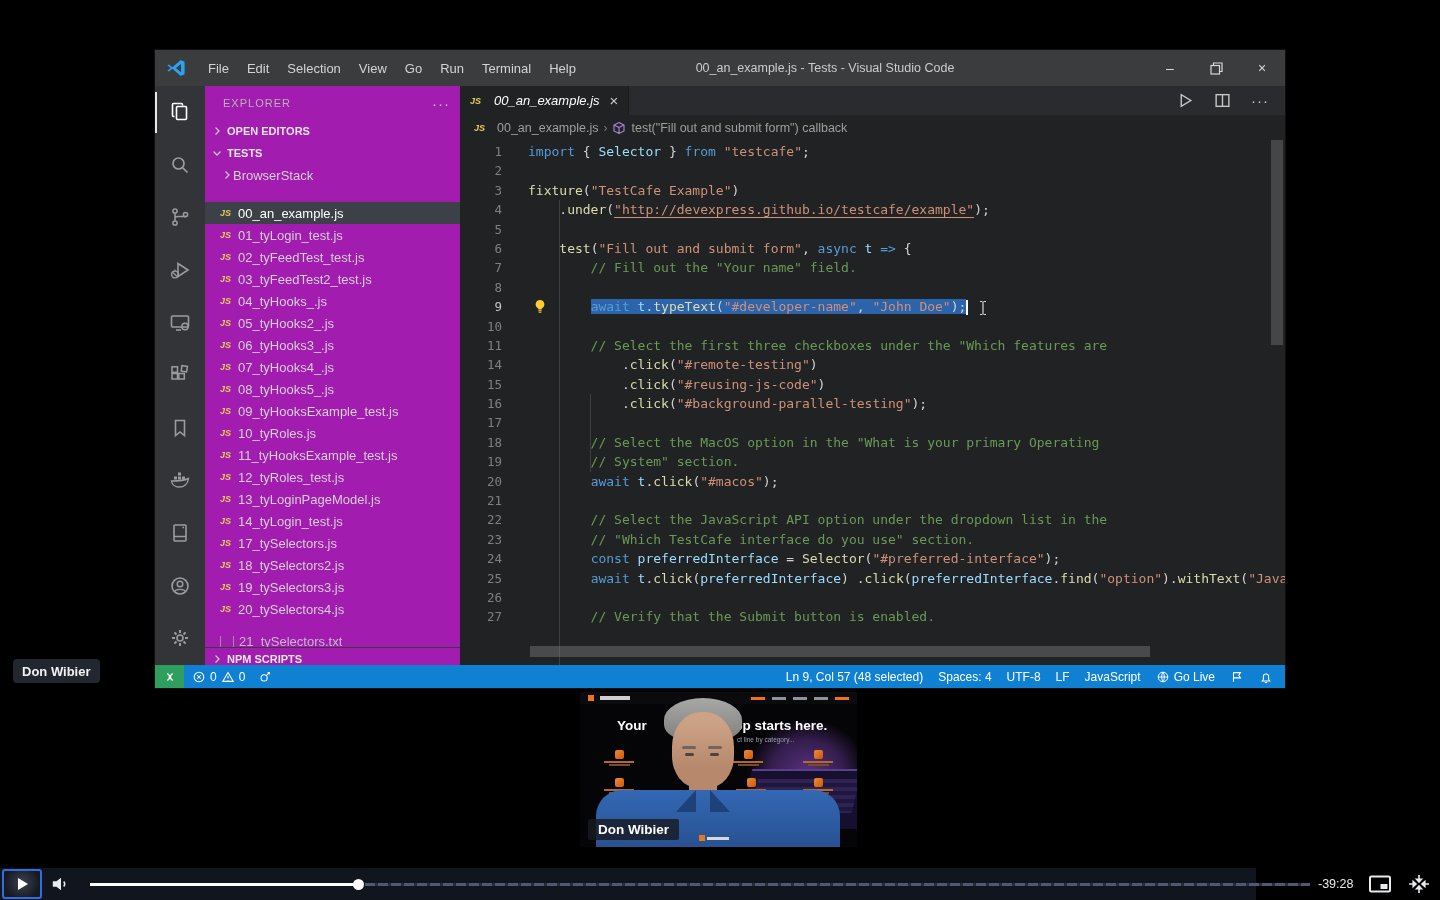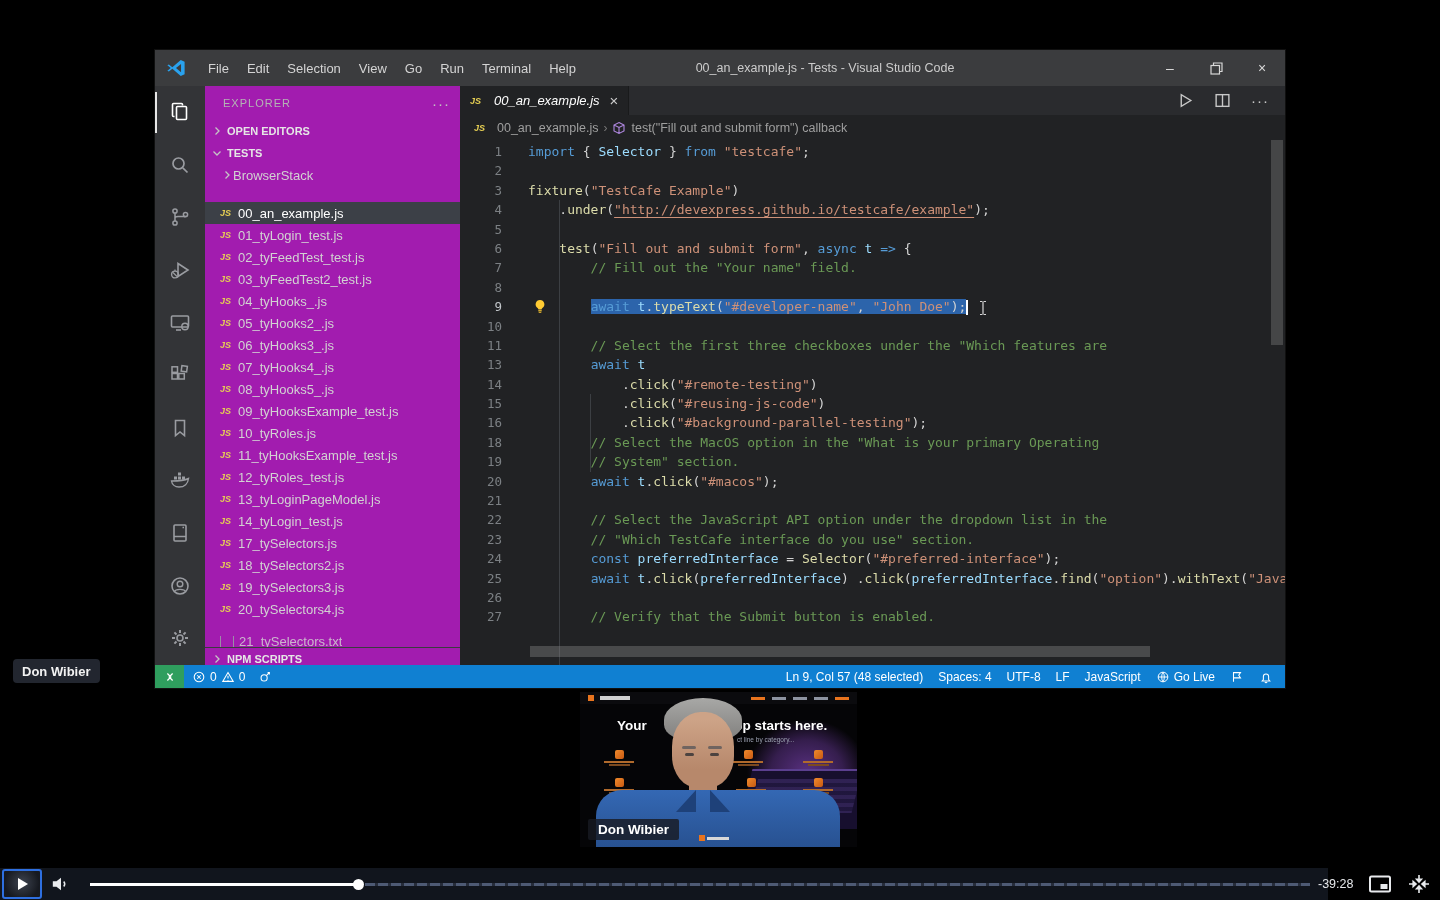--- a/index.html
+++ b/index.html
@@ -127,21 +127,21 @@
          background:linear-gradient(180deg,#3468b4,#27508f);}
   .collar-l,.collar-r{position:absolute;top:98px;width:0;height:0;border-style:solid;}
   .collar-l{left:96px;border-width:0 0 22px 20px;border-color:transparent transparent #1e4179 transparent;}
   .collar-r{left:130px;border-width:22px 0 0 20px;border-color:transparent transparent transparent #1e4179;}
   .shirt-logo{position:absolute;left:119px;top:143px;width:6px;height:6px;background:#e8741e;}
   .shirt-logo-bar{position:absolute;left:127px;top:145px;width:22px;height:3px;background:#d8d8d8;}
   .cam-name{position:absolute;left:8px;bottom:7px;background:rgba(24,27,34,.82);color:#ffffff;
             font-size:13.5px;font-weight:700;padding:3px 10px;border-radius:2px;}
 
   
-  .controls{position:absolute;left:0;top:868px;width:1328px;height:32px;background:#11151d;}
+  .controls{position:absolute;left:0;top:868px;width:1224px;height:32px;background:#11151d;padding-left:32px;}
   .play-btn{position:absolute;left:2px;top:1px;width:36px;height:26px;border:2px solid #2e6fe0;
             border-radius:3px;background:radial-gradient(circle at 50% 45%,#3d434f,#161920 75%);
             display:flex;align-items:center;justify-content:center;}
   .play-tri{width:0;height:0;border-left:10px solid #ffffff;border-top:6px solid transparent;
             border-bottom:6px solid transparent;margin-left:2px;}
   .vol{position:absolute;left:50px;top:6px;width:22px;height:20px;color:#e8eaed;}
   .seek{position:absolute;left:90px;top:0;height:32px;width:1220px;}
   .seek-played{position:absolute;left:0;top:15px;height:3px;background:#ffffff;}
   .seek-dot{position:absolute;top:11px;width:11px;height:11px;border-radius:50%;background:#ffffff;}
   .seek-rest{position:absolute;top:15px;height:3px;right:0;
@@ -420,24 +420,24 @@
             <div class="code-line"><span class="ln">8</span><span class="lc"></span></div>
             <div class="code-line"><span class="ln" style="color: rgb(194, 198, 202);">9</span><span class="lc"><span class="tk-p">        </span><span class="sel-bg"><span class="tk-k">await</span><span class="tk-p"> </span><span class="tk-v">t</span><span class="tk-p">.</span><span class="tk-f">typeText</span><span class="tk-p">(</span><span class="tk-s">"#developer-name"</span><span class="tk-p">, </span><span class="tk-s">"John Doe"</span><span class="tk-p">);</span></span><span class="caret"></span></span><span class="bulb"><svg viewBox="0 0 14 15">
                   <path d="M7 1a4.3 4.3 0 0 0-2.4 7.9c.5.4.8 1 .8 1.6h3.2c0-.6.3-1.2.8-1.6A4.3 4.3 0 0 0 7 1z" fill="#ffcb33"></path>
                   <rect x="5.3" y="11.2" width="3.4" height="1.2" fill="#ffcb33"></rect>
                   <rect x="5.7" y="13" width="2.6" height="1" fill="#caa128"></rect>
                 </svg></span><span class="ibeam"><svg viewBox="0 0 10 16">
                   <path d="M2 1.5h2.2M8 1.5H5.8M5 1.5v13M2 14.5h2.2M8 14.5H5.8" stroke="#d8d8d8" stroke-width="1.2" fill="none"></path>
                 </svg></span></div>
             <div class="code-line"><span class="ln">10</span><span class="lc"></span></div>
             <div class="code-line"><span class="ln">11</span><span class="lc"><span class="tk-c">        // Select the first three checkboxes under the "Which features are</span></span></div>
-            <div class="code-line"><span class="ln">13</span><span class="lc"><span class="tk-p">        </span><span class="tk-k">await</span><span class="tk-p"> </span><span class="tk-v">t</span></span></div>
             <div class="code-line"><span class="ln">14</span><span class="lc"><span class="tk-p">            .</span><span class="tk-f">click</span><span class="tk-p">(</span><span class="tk-s">"#remote-testing"</span><span class="tk-p">)</span></span></div>
             <div class="code-line"><span class="ln">15</span><span class="lc"><span class="tk-p">            .</span><span class="tk-f">click</span><span class="tk-p">(</span><span class="tk-s">"#reusing-js-code"</span><span class="tk-p">)</span></span></div>
             <div class="code-line"><span class="ln">16</span><span class="lc"><span class="tk-p">            .</span><span class="tk-f">click</span><span class="tk-p">(</span><span class="tk-s">"#background-parallel-testing"</span><span class="tk-p">);</span></span></div>
+            <div class="code-line"><span class="ln">17</span><span class="lc"></span></div>
             <div class="code-line"><span class="ln">18</span><span class="lc"><span class="tk-c">        // Select the MacOS option in the "What is your primary Operating</span></span></div>
             <div class="code-line"><span class="ln">19</span><span class="lc"><span class="tk-c">        // System" section.</span></span></div>
             <div class="code-line"><span class="ln">20</span><span class="lc"><span class="tk-p">        </span><span class="tk-k">await</span><span class="tk-p"> </span><span class="tk-v">t</span><span class="tk-p">.</span><span class="tk-f">click</span><span class="tk-p">(</span><span class="tk-s">"#macos"</span><span class="tk-p">);</span></span></div>
             <div class="code-line"><span class="ln">21</span><span class="lc"></span></div>
             <div class="code-line"><span class="ln">22</span><span class="lc"><span class="tk-c">        // Select the JavaScript API option under the dropdown list in the</span></span></div>
             <div class="code-line"><span class="ln">23</span><span class="lc"><span class="tk-c">        // "Which TestCafe interface do you use" section.</span></span></div>
             <div class="code-line"><span class="ln">24</span><span class="lc"><span class="tk-p">        </span><span class="tk-k">const</span><span class="tk-p"> </span><span class="tk-v">preferredInterface</span><span class="tk-p"> = </span><span class="tk-f">Selector</span><span class="tk-p">(</span><span class="tk-s">"#preferred-interface"</span><span class="tk-p">);</span></span></div>
             <div class="code-line"><span class="ln">25</span><span class="lc"><span class="tk-p">        </span><span class="tk-k">await</span><span class="tk-p"> </span><span class="tk-v">t</span><span class="tk-p">.</span><span class="tk-f">click</span><span class="tk-p">(</span><span class="tk-v">preferredInterface</span><span class="tk-p">) .</span><span class="tk-f">click</span><span class="tk-p">(</span><span class="tk-v">preferredInterface</span><span class="tk-p">.</span><span class="tk-f">find</span><span class="tk-p">(</span><span class="tk-s">"option"</span><span class="tk-p">).</span><span class="tk-f">withText</span><span class="tk-p">(</span><span class="tk-s">"Java</span></span></div>
             <div class="code-line"><span class="ln">26</span><span class="lc"></span></div>
             <div class="code-line"><span class="ln">27</span><span class="lc"><span class="tk-c">        // Verify that the Submit button is enabled.</span></span></div>

